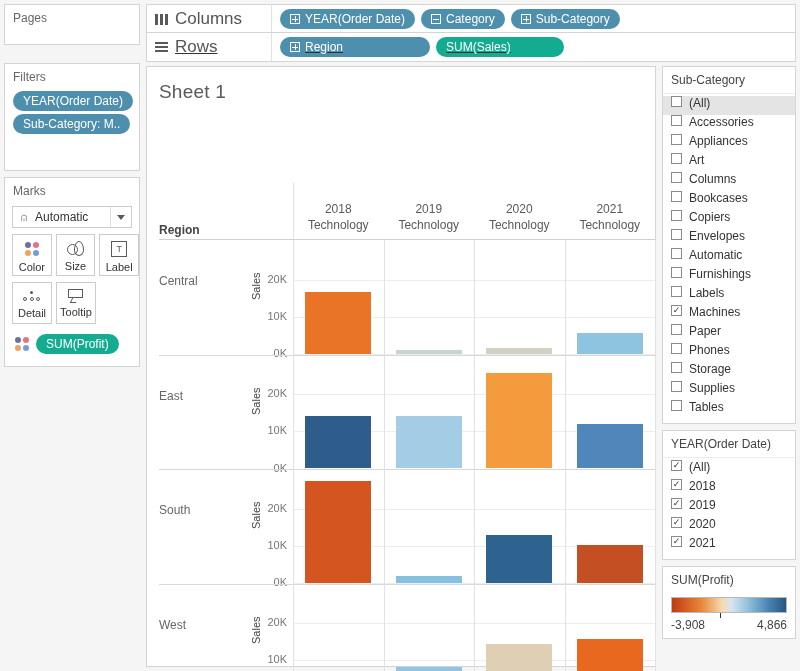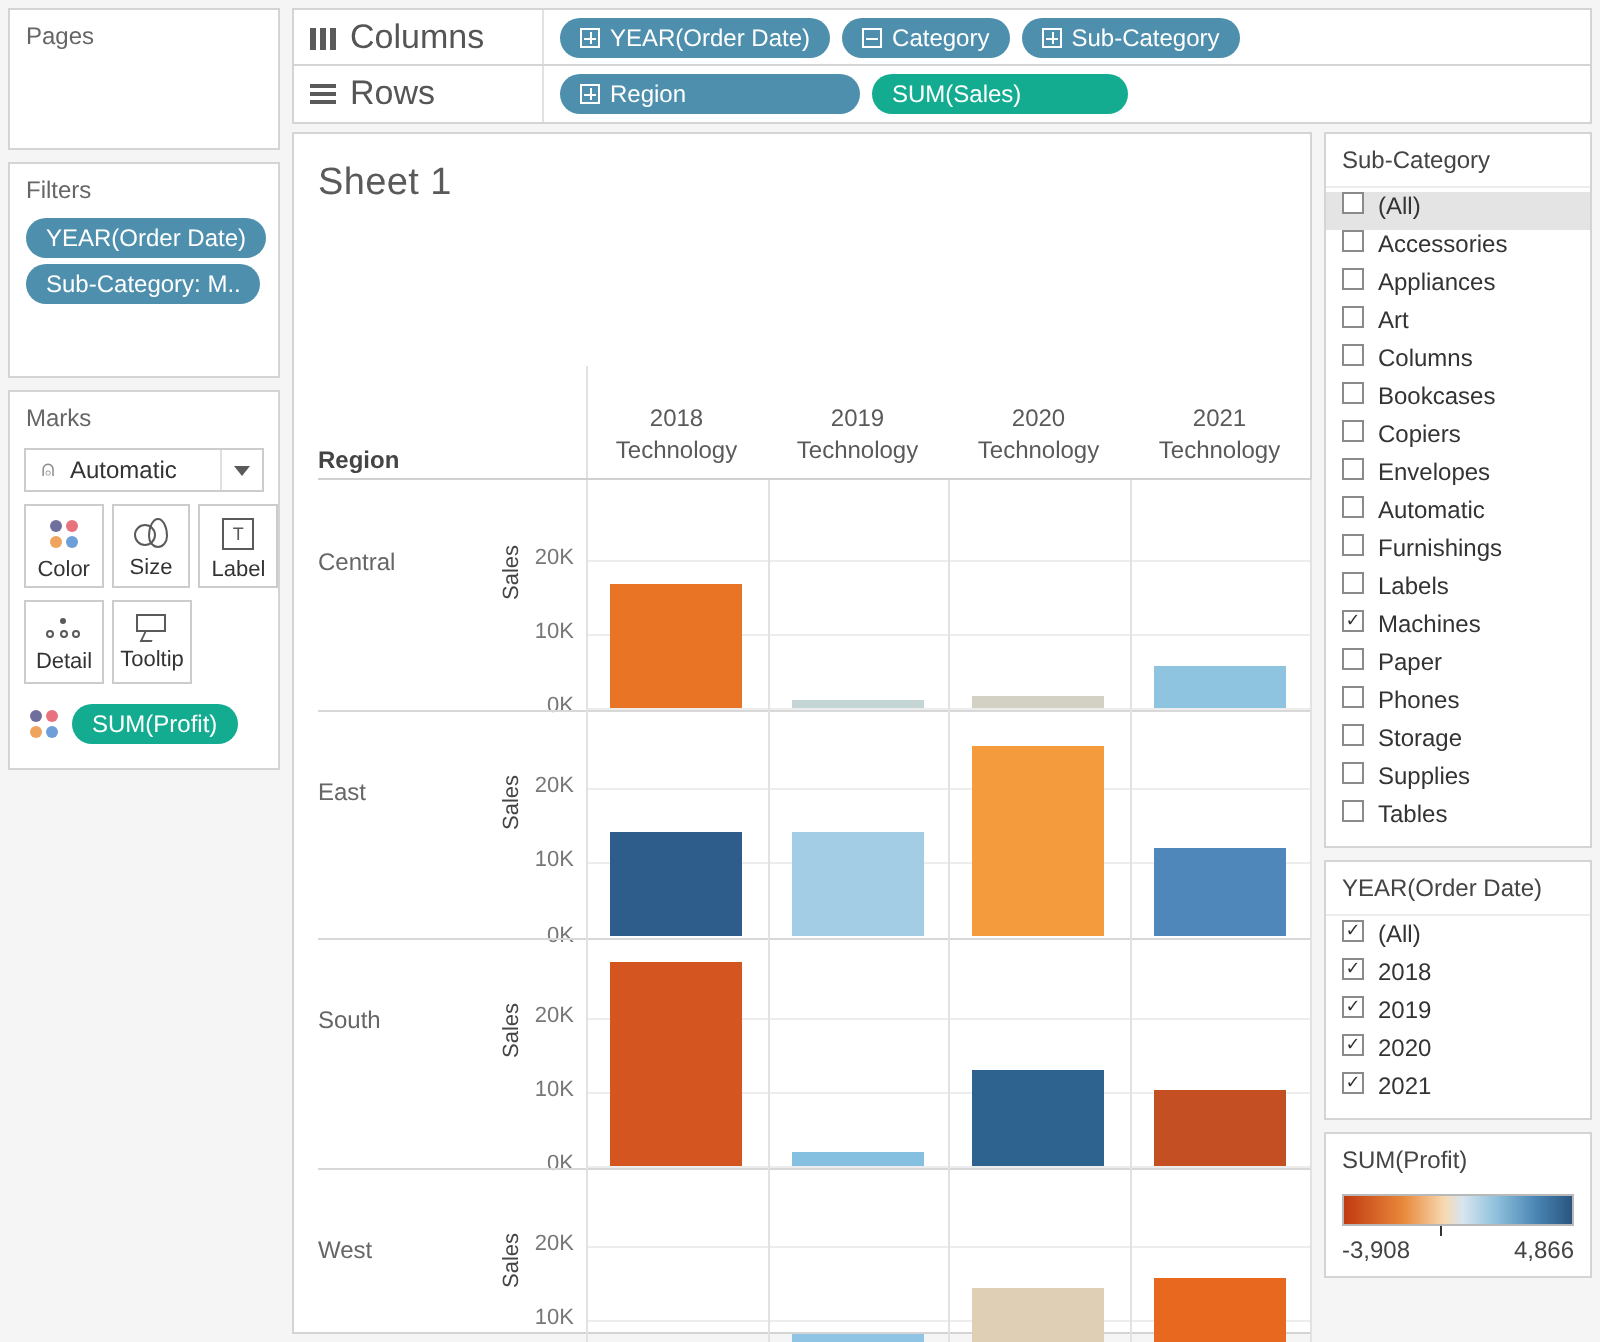--- a/index.html
+++ b/index.html
@@ -11,22 +11,22 @@
     -webkit-font-smoothing:antialiased;
   }
   .app{position:relative;width:800px;height:671px;background:#f5f5f5;}
 
   
   .panel{background:#ffffff;border:1px solid #d4d4d4;box-sizing:border-box;}
   .panel-title{color:#666666;font-size:12px;padding:6px 8px 4px 8px;}
 
   
   .left{position:absolute;left:4px;top:4px;width:136px;}
-  .pages-panel{height:71px;}
-  .filters-panel{margin-top:6px;height:108px;}
+  .pages-panel{height:41px;}
+  .filters-panel{margin-top:18px;height:108px;}
   .marks-panel{margin-top:6px;height:190px;}
 
   .pill{
     display:inline-flex;align-items:center;gap:5px;
     height:20px;border-radius:10px;padding:0 10px;
     color:#ffffff;font-size:12px;white-space:nowrap;box-sizing:border-box;
   }
   .pill.dim{background:#4e8fad;}
   .pill.meas{background:#13ac91;}
   .pill-ico{
@@ -241,21 +241,21 @@
         <span class="pill-ico"></span>
         <span>Category</span>
       </span>
       <span class="pill dim">
         <span class="pill-ico plus"></span>
         <span>Sub-Category</span>
       </span>
     </div>
   </div>
 
-  <div class="shelf" style="left:146px;top:32px;width:650px;">
+  <div class="shelf" style="left:146px;top:32px;width:650px;text-decoration:underline;">
     <div class="shelf-label">
       <span class="row-ico">
           <i></i>
           <i></i>
           <i></i>
         </span>
       <span>Rows</span>
     </div>
     <div class="shelf-pills">
       <span class="pill dim" style="width:150px;">

